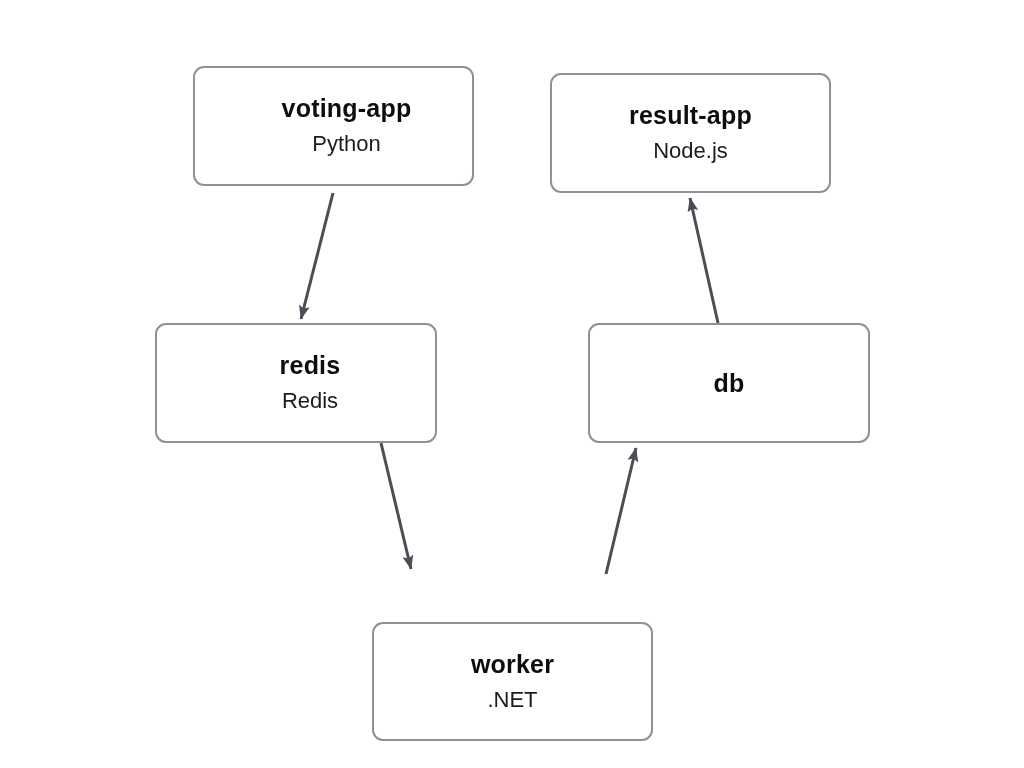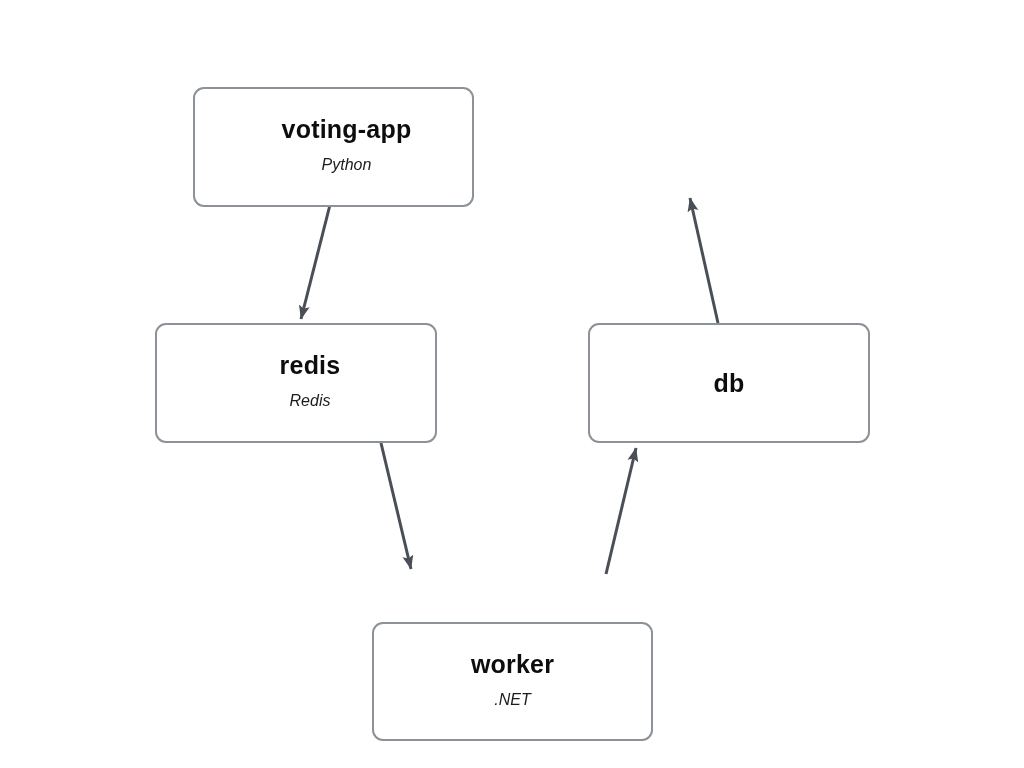--- a/index.html
+++ b/index.html
@@ -35,28 +35,27 @@
     text-align: center;
   }
   .node-title {
     font-size: 25px;
     font-weight: 700;
     color: #0d0d0d;
     line-height: 36px;
     letter-spacing: 0.2px;
   }
   .node-subtitle {
-    font-size: 16px;
+    font-size: 22px;
     font-weight: 400;
     color: #1c1c1c;
     line-height: 36px;
-    font-style: italic;
   }
   
-  #node-voting-app { left: 193px; top: 87px;  width: 281px; height: 120px; padding-left: 26px; }
+  #node-voting-app { left: 193px; top: 66px;  width: 281px; height: 120px; padding-left: 26px; }
   #node-result-app { left: 550px; top: 73px;  width: 281px; height: 120px; }
   #node-redis      { left: 155px; top: 323px; width: 282px; height: 120px; padding-left: 28px; }
   #node-db         { left: 588px; top: 323px; width: 282px; height: 120px; }
   #node-worker     { left: 372px; top: 574px; width: 281px; height: 119px; margin-top: 48px; }
 </style>
 </head>
 <body>
 
 <div class="canvas">
 
@@ -70,20 +69,24 @@
     <line x1="381" y1="443" x2="411" y2="569" stroke="#4a4f57" stroke-width="3" marker-end="url(#arrowhead)"></line>
     <line x1="606" y1="574" x2="636" y2="448" stroke="#4a4f57" stroke-width="3" marker-end="url(#arrowhead)"></line>
     <line x1="718" y1="323" x2="690" y2="198" stroke="#4a4f57" stroke-width="3" marker-end="url(#arrowhead)"></line>
   </svg>
 
   <div class="node" id="node-voting-app">
     <div class="node-title">voting-app</div>
     <div class="node-subtitle">Python</div>
   </div>
 
+  <div class="node" id="node-result-app">
+    <div class="node-title">result-app</div>
+    <div class="node-subtitle">Node.js</div>
+  </div>
 
   <div class="node" id="node-redis">
     <div class="node-title">redis</div>
     <div class="node-subtitle">Redis</div>
   </div>
 
   <div class="node" id="node-db">
     <div class="node-title">db</div>
   </div>
 

